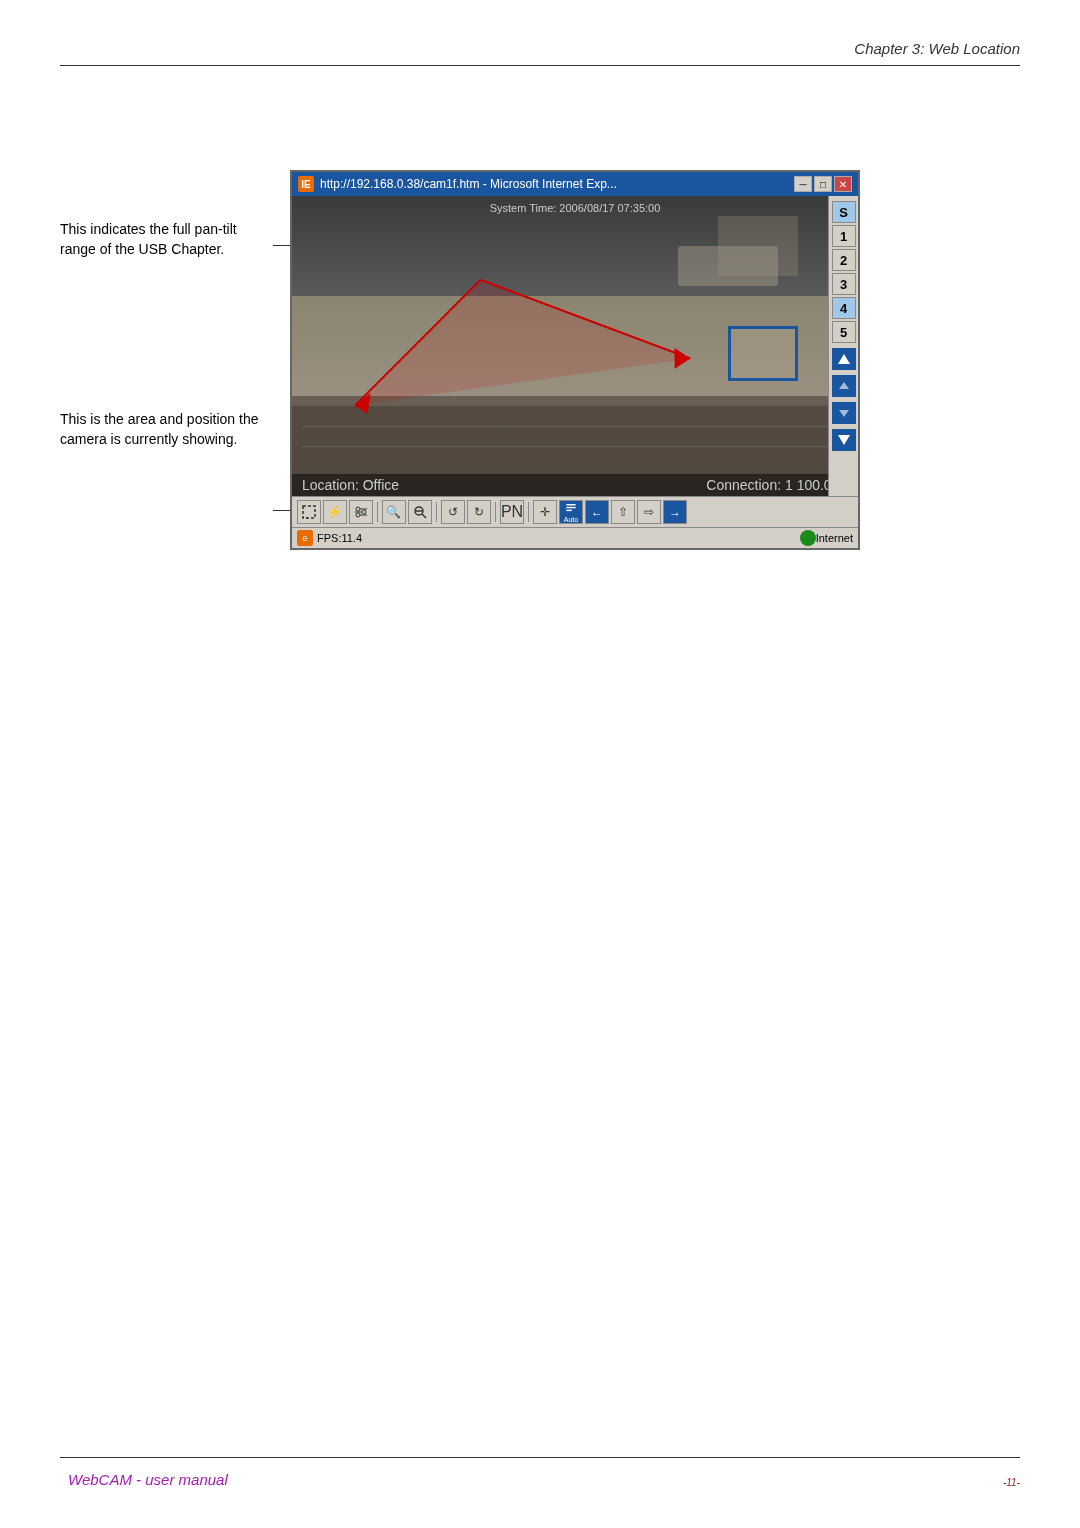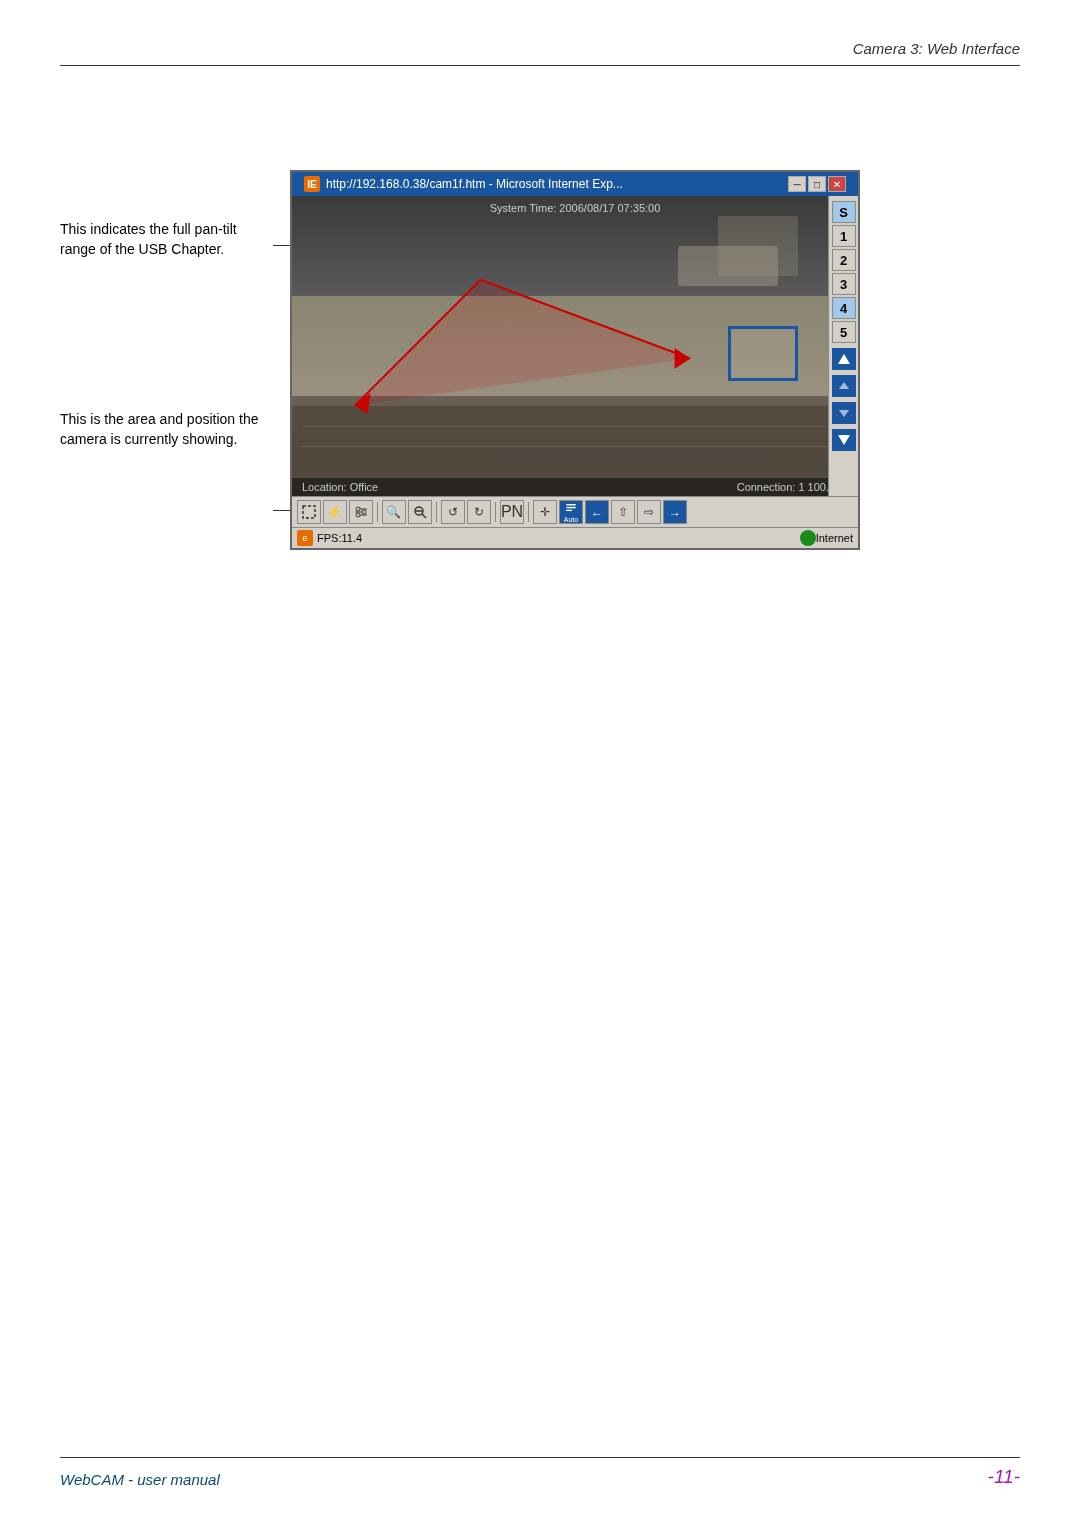--- a/index.html
+++ b/index.html
@@ -39,32 +39,32 @@
       left: 60px;
       right: 60px;
       height: 1px;
       background: #333;
     }
 
     
     .page-footer-left {
       position: absolute;
       bottom: 40px;
-      left: 60px;
+      left: 68px;
       font-style: italic;
       font-size: 15px;
-      color: #0c4a6e;
+      color: #a21caf;
     }
     .page-footer-right {
       position: absolute;
       bottom: 40px;
       right: 60px;
       font-style: italic;
-      font-size: 19px;
-      color: #a21caf;
+      font-size: 10px;
+      color: #7f1d1d;
     }
 
     
     .content-area {
       position: absolute;
       top: 90px;
       left: 60px;
       right: 60px;
     }
 
@@ -84,21 +84,21 @@
       width: 570px;
       border: 2px solid #666;
       background: #fff;
     }
 
     
     .title-bar {
       background: #1a56a0;
       color: white;
       font-size: 13px;
-      padding: 4px 12px;
+      padding: 4px 6px;
       display: flex;
       align-items: center;
       justify-content: space-between;
     }
     .title-bar-left {
       display: flex;
       align-items: center;
       gap: 6px;
     }
     .title-bar-icon {
@@ -199,21 +199,21 @@
     }
 
     
     .status-bar {
       position: absolute;
       bottom: 0;
       left: 0;
       right: 0;
       background: rgba(0,0,0,0.5);
       color: #ccc;
-      font-size: 11px;
+      font-size: 14px;
       padding: 3px 10px;
       display: flex;
       justify-content: space-between;
     }
 
     
     .right-sidebar {
       position: absolute;
       right: 0;
       top: 0;
@@ -341,21 +341,21 @@
       left: 213px;
       top: 420px;
       width: 50px;
       height: 1px;
       background: #333;
     }
   </style>
 </head>
 <body>
 
-<div class="page-header">Camera 3: Web Interface</div>
+<div class="page-header">Chapter 3: Web Location</div>
 
 <div class="top-rule"></div>
 
 <div class="bottom-rule"></div>
 
 <div class="page-footer-left">WebCAM - user manual</div>
 <div class="page-footer-right">-11-</div>
 
 <div class="content-area">
 

